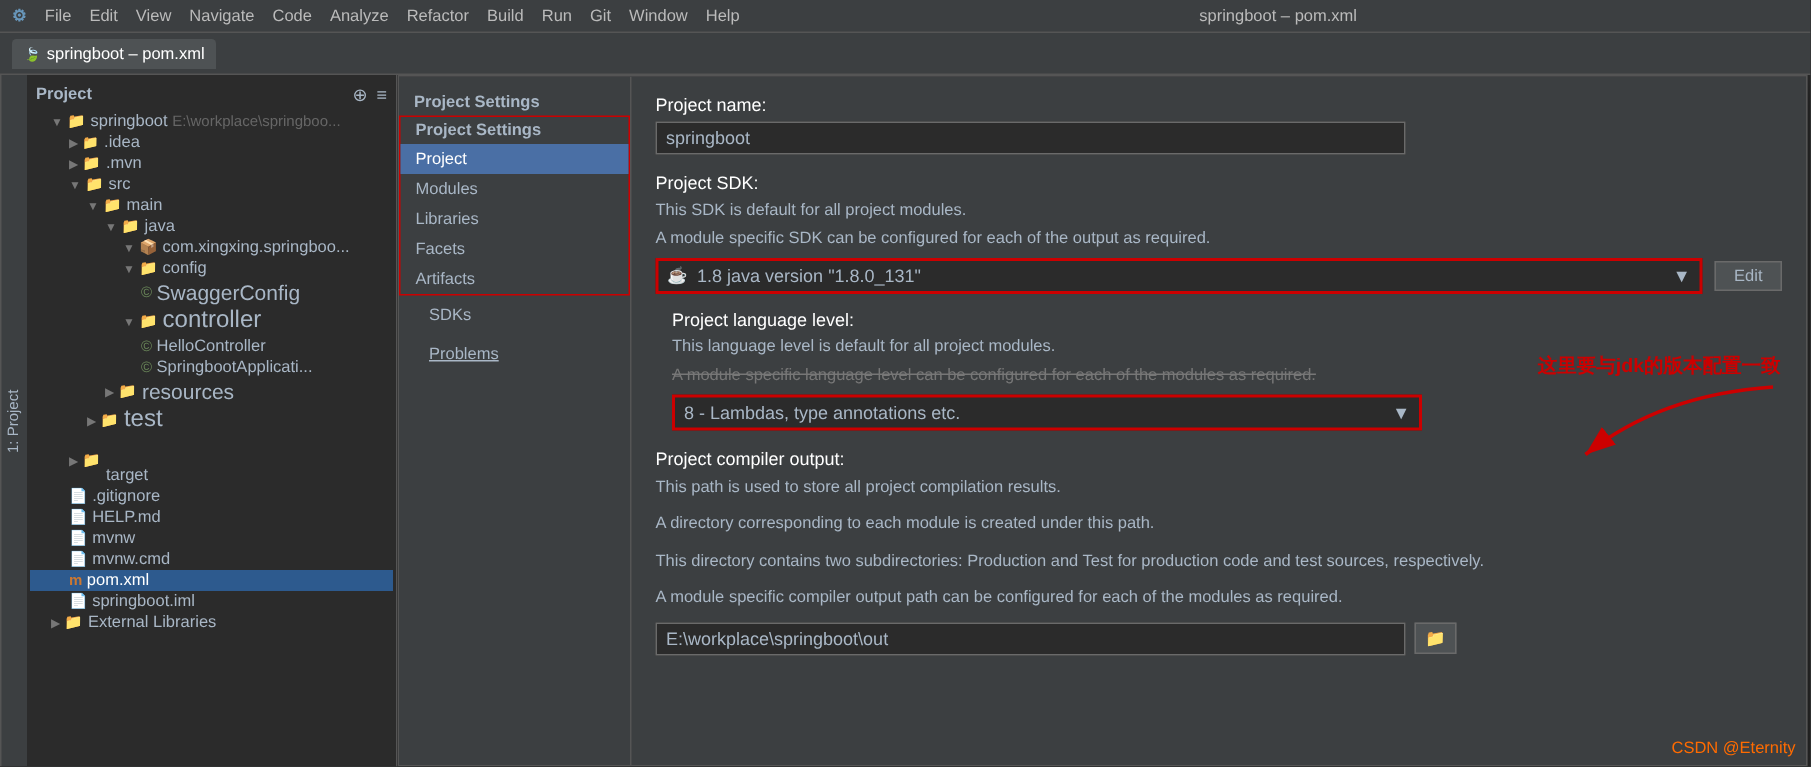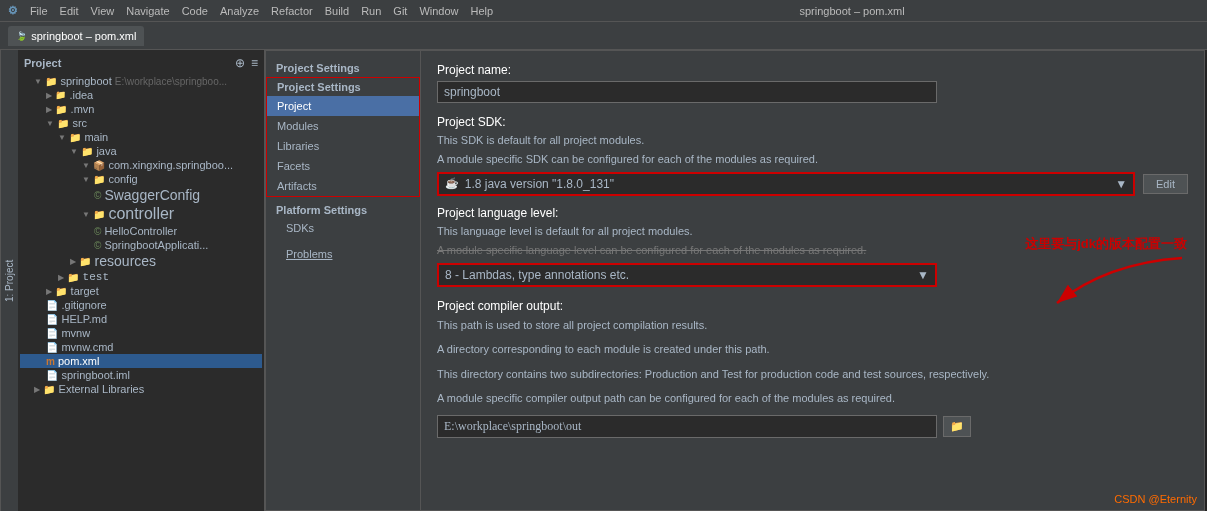--- a/index.html
+++ b/index.html
@@ -245,21 +245,21 @@
 
     .edit-btn {
       background: #4e5254;
       border: 1px solid #6a6a6a;
       color: #a9b7c6;
       padding: 3px 12px;
       font-size: 11px;
       cursor: pointer;
     }
 
-    .lang-section { margin-bottom: 12px; }
+    .lang-section { margin-bottom: 12px; margin-left: 11px; }
     .lang-note {
       font-size: 11px;
       color: #a9b7c6;
       margin-bottom: 4px;
       line-height: 1.4;
     }
 
     .lang-dropdown {
       background: #2b2b2b;
       border: 2px solid #cc0000;
@@ -289,21 +289,20 @@
     }
 
     .path-input {
       flex: 1;
       background: #2b2b2b;
       border: 1px solid #6a6a6a;
       color: #a9b7c6;
       padding: 3px 6px;
       font-size: 12px;
       max-width: 500px;
-      font-family: Liberation Serif, serif;
     }
 
     .folder-btn {
       background: #4e5254;
       border: 1px solid #6a6a6a;
       padding: 3px 6px;
       color: #a9b7c6;
       cursor: pointer;
       font-size: 11px;
     }
@@ -451,26 +450,26 @@
         <span style="font-size:11px;">SpringbootApplicati...</span>
       </div>
       <div class="tree-item indent-4">
         <span class="chevron">▶</span>
         <span style="font-size:10px; color:#d0a050;">📁</span>
         <span style="font-size:14px;">resources</span>
       </div>
       <div class="tree-item indent-3">
         <span class="chevron">▶</span>
         <span style="font-size:10px; color:#d0a050;">📁</span>
-        <span style="font-size:11px;font-family:Liberation Mono, monospace;">test</span>
+        <span style="font-size:16px;">test</span>
       </div>
       <div class="tree-item indent-2">
         <span class="chevron">▶</span>
         <span style="font-size:10px; color:#d0a050;">📁</span>
-        <span style="font-size:11px;">target</span>
+        <span style="font-size:11px;margin-top:20px;">target</span>
       </div>
       <div class="tree-item indent-2">
         <span style="font-size:10px;">📄</span>
         <span style="font-size:11px;">.gitignore</span>
       </div>
       <div class="tree-item indent-2">
         <span style="font-size:10px;">📄</span>
         <span style="font-size:11px;">HELP.md</span>
       </div>
       <div class="tree-item indent-2">
@@ -520,37 +519,36 @@
               </div>
               <div class="popup-item">
                 <span>Facets</span>
               </div>
               <div class="popup-item">
                 <span>Artifacts</span>
               </div>
             </div>
           </div>
 
-          <div class="nav-section-header" style="margin-top:4px;">Platform Settings</div>
           <div class="nav-item">SDKs</div>
 
           <div class="nav-item" style="margin-top:8px;text-decoration:underline;">Problems</div>
         </div>
 
         <div class="content-panel">
 
           <div class="name-input-wrap">
             <span class="form-label">Project name:</span>
             <input type="text" class="text-input" style="max-width: 500px;" value="springboot">
           </div>
 
           <div class="sdk-section">
             <div class="form-label">Project SDK:</div>
             <div class="sdk-note">This SDK is default for all project modules.</div>
-            <div class="sdk-note">A module specific SDK can be configured for each of the modules as required.</div>
+            <div class="sdk-note">A module specific SDK can be configured for each of the output as required.</div>
             <div class="sdk-row">
               <div class="sdk-dropdown">
                 <div class="sdk-dropdown-inner">
                   <span style="font-size:11px;">☕</span>
                   <span>1.8  java version "1.8.0_131"</span>
                 </div>
                 <span>▼</span>
               </div>
               <button class="edit-btn">Edit</button>
             </div>

